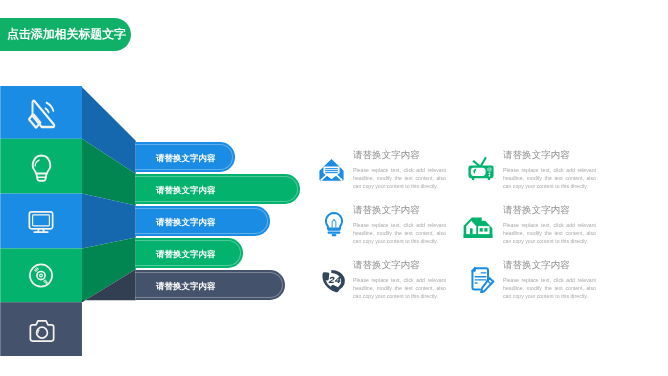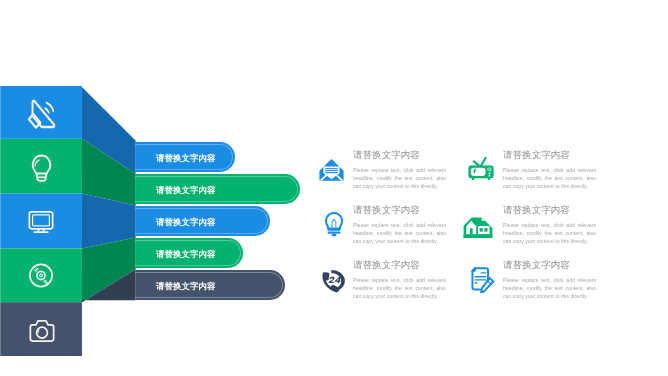--- a/index.html
+++ b/index.html
@@ -53,20 +53,23 @@
   .card p{margin:5px 0 0 0;font-size:5.2px;line-height:8px;color:#A9A9A9;
      text-align:justify;}
   .c1{left:353px;top:149px;} .c2{left:503px;top:149px;}
   .c3{left:353px;top:204px;} .c4{left:503px;top:204px;}
   .c5{left:353px;top:259px;} .c6{left:503px;top:259px;}
 </style>
 </head>
 <body>
 
 <div class="slide">
+  <div class="title-badge">
+    <span>点击添加相关标题文字</span>
+  </div>
 
   <svg class="prism" viewBox="0 0 137 271" width="137" height="271">
 
     <rect x="0" y="0" width="82" height="53" fill="#1B8CE3"></rect>
     <rect x="0" y="53" width="82" height="55" fill="#02B26D"></rect>
     <rect x="0" y="108" width="82" height="55" fill="#1B8CE3"></rect>
     <rect x="0" y="163" width="82" height="54" fill="#02B26D"></rect>
     <rect x="0" y="217" width="82" height="54" fill="#45526B"></rect>
 
     <path d="M82 1 L136 55 L136 88 L82 53 Z" fill="#1568AD"></path>

